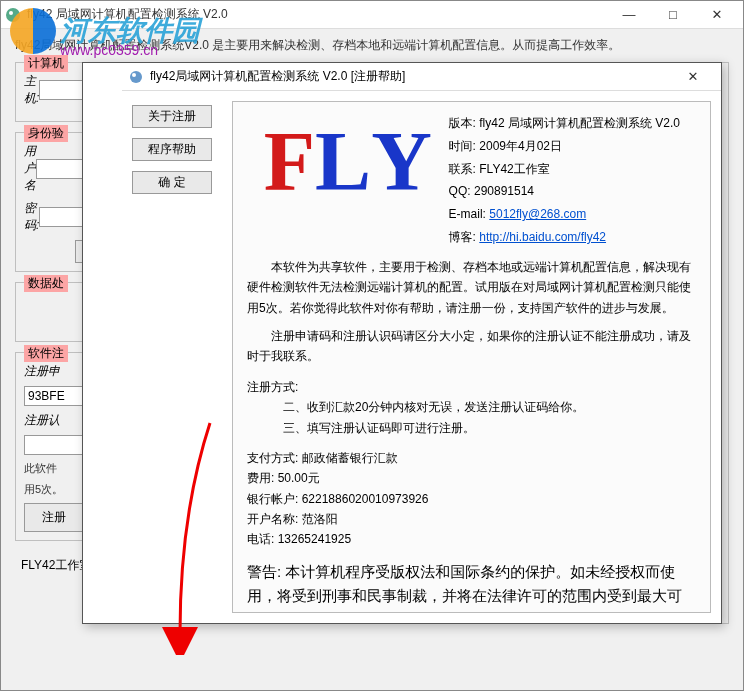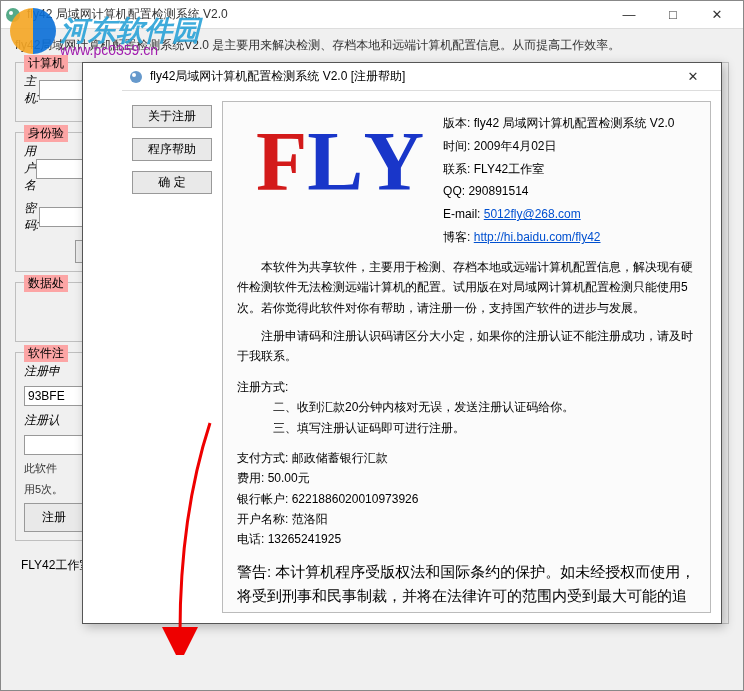--- a/index.html
+++ b/index.html
@@ -35,21 +35,21 @@
 
 .watermark { position: absolute; left: 10px; top: 8px; z-index: 50; display: flex; align-items: center; opacity: 0.9; }
 .wm-logo { width: 46px; height: 46px; border-radius: 50%; background: conic-gradient(#0a6fd8 0 180deg,#f5a623 180deg 360deg); position: relative; }
 .wm-text { font-size: 28px; font-weight: bold; color: #2aa3d8; margin-left: 4px; font-style: italic; }
 .wm-url { position: absolute; left: 60px; top: 42px; font-size: 14px; color: #a21caf; }
 
 
 .dialog { position: absolute; left: 82px; top: 62px; width: 640px; height: 562px; background: #fff; border: 1px solid #555; box-shadow: 3px 3px 10px rgba(0,0,0,0.25); z-index: 20; display: flex; flex-direction: column; padding-left: 39px;}
 .dlg-titlebar { height: 28px; display: flex; align-items: center; padding: 0 6px; border-bottom: 1px solid #ddd; }
 .dlg-titlebar .title { font-size: 12px; flex: 1; }
-.dlg-body { flex: 1; display: flex; padding: 10px; gap: 0; overflow: hidden;}
+.dlg-body { flex: 1; display: flex; padding: 10px; gap: 10px; overflow: hidden;}
 .dlg-left { width: 90px; display: flex; flex-direction: column; gap: 10px; padding-top: 4px; }
 .dlg-left .btn { width: 80px; }
 .dlg-right { flex: 1; border: 1px solid #bbb; background: #fbfbfb; padding: 10px 14px; font-size: 12px; overflow: auto; }
 .fly-logo { width: 220px; height: 100px; display: flex; align-items: center; justify-content: center; margin-bottom: 6px;}
 .fly-logo .F { color: #d31a1a; }
 .fly-logo .L { color: #1936c9; }
 .fly-logo .Y { color: #1936c9; }
 .fly-logo span { font-size: 84px; font-weight: bold; font-family: "Times New Roman", serif; line-height: 0.9;}
 .info-block { float: right; width: 270px; font-size: 12px; line-height: 1.9; }
 .info-block a { color: #0050d0; text-decoration: underline; }

